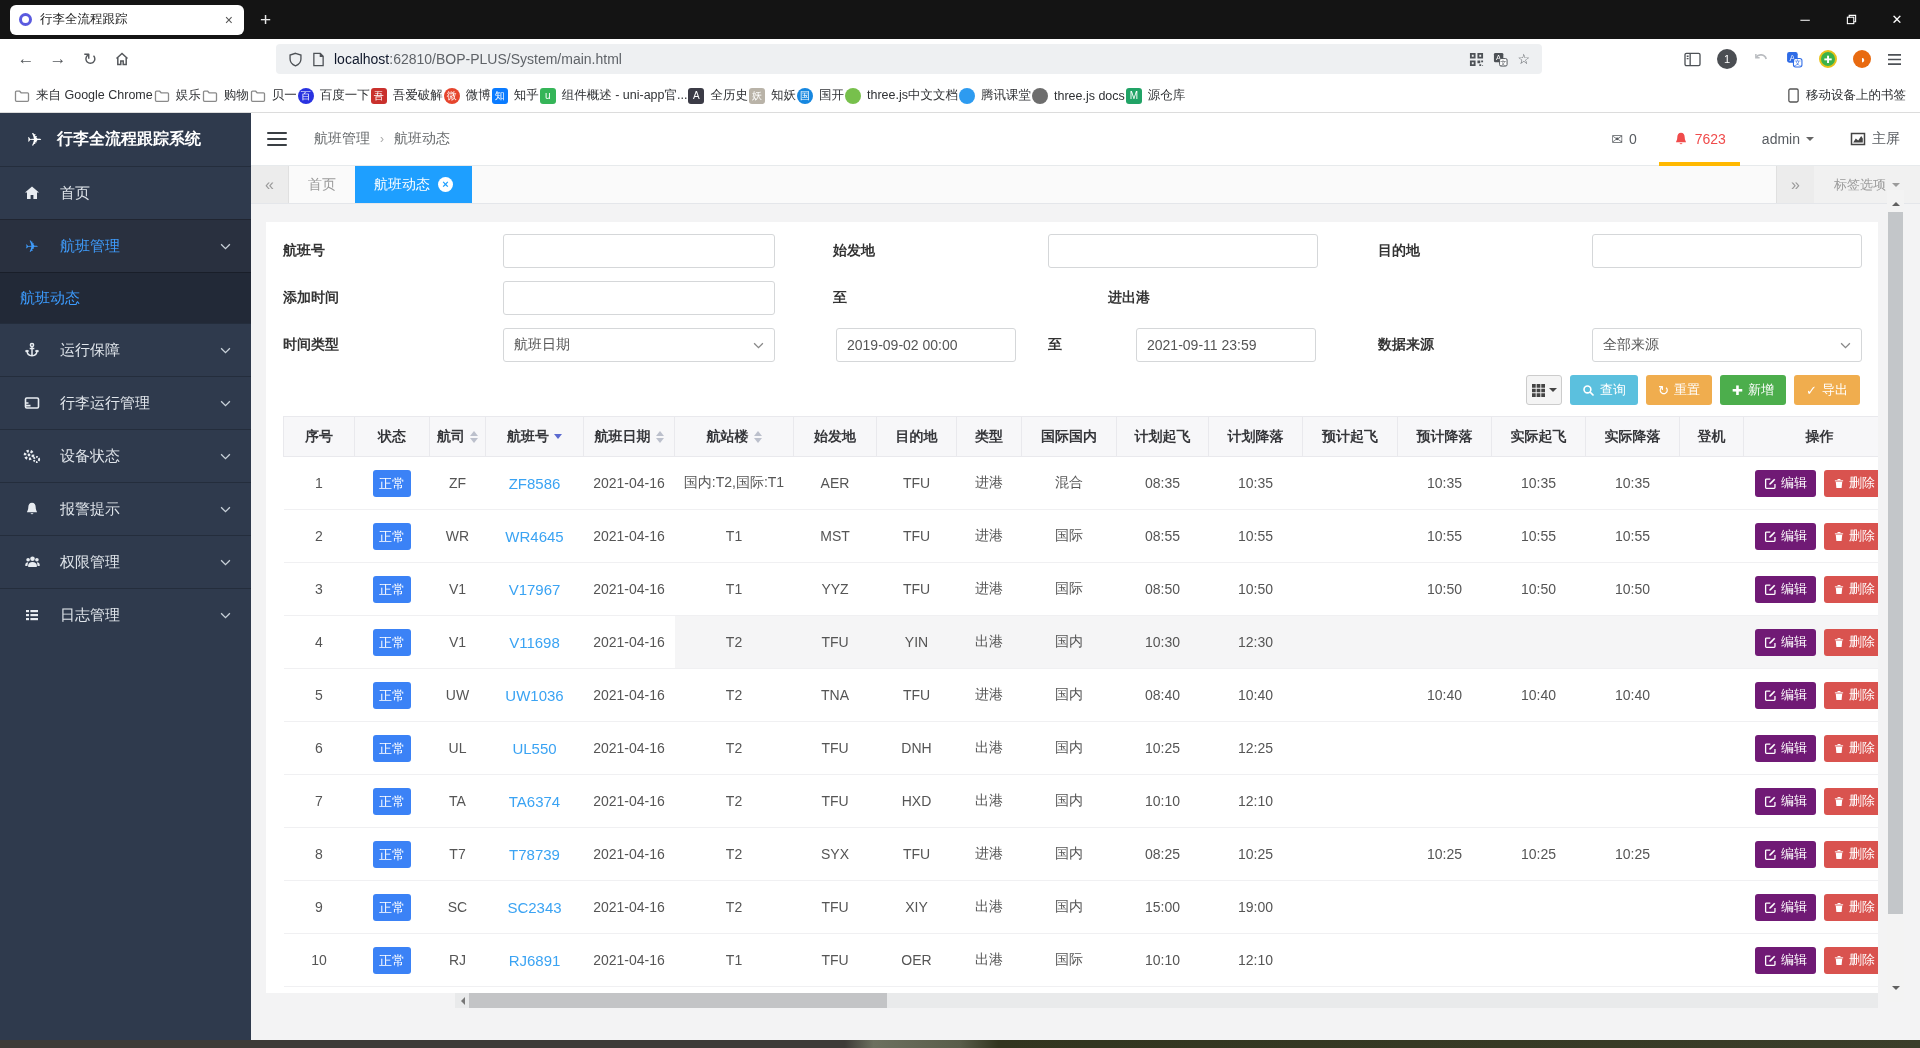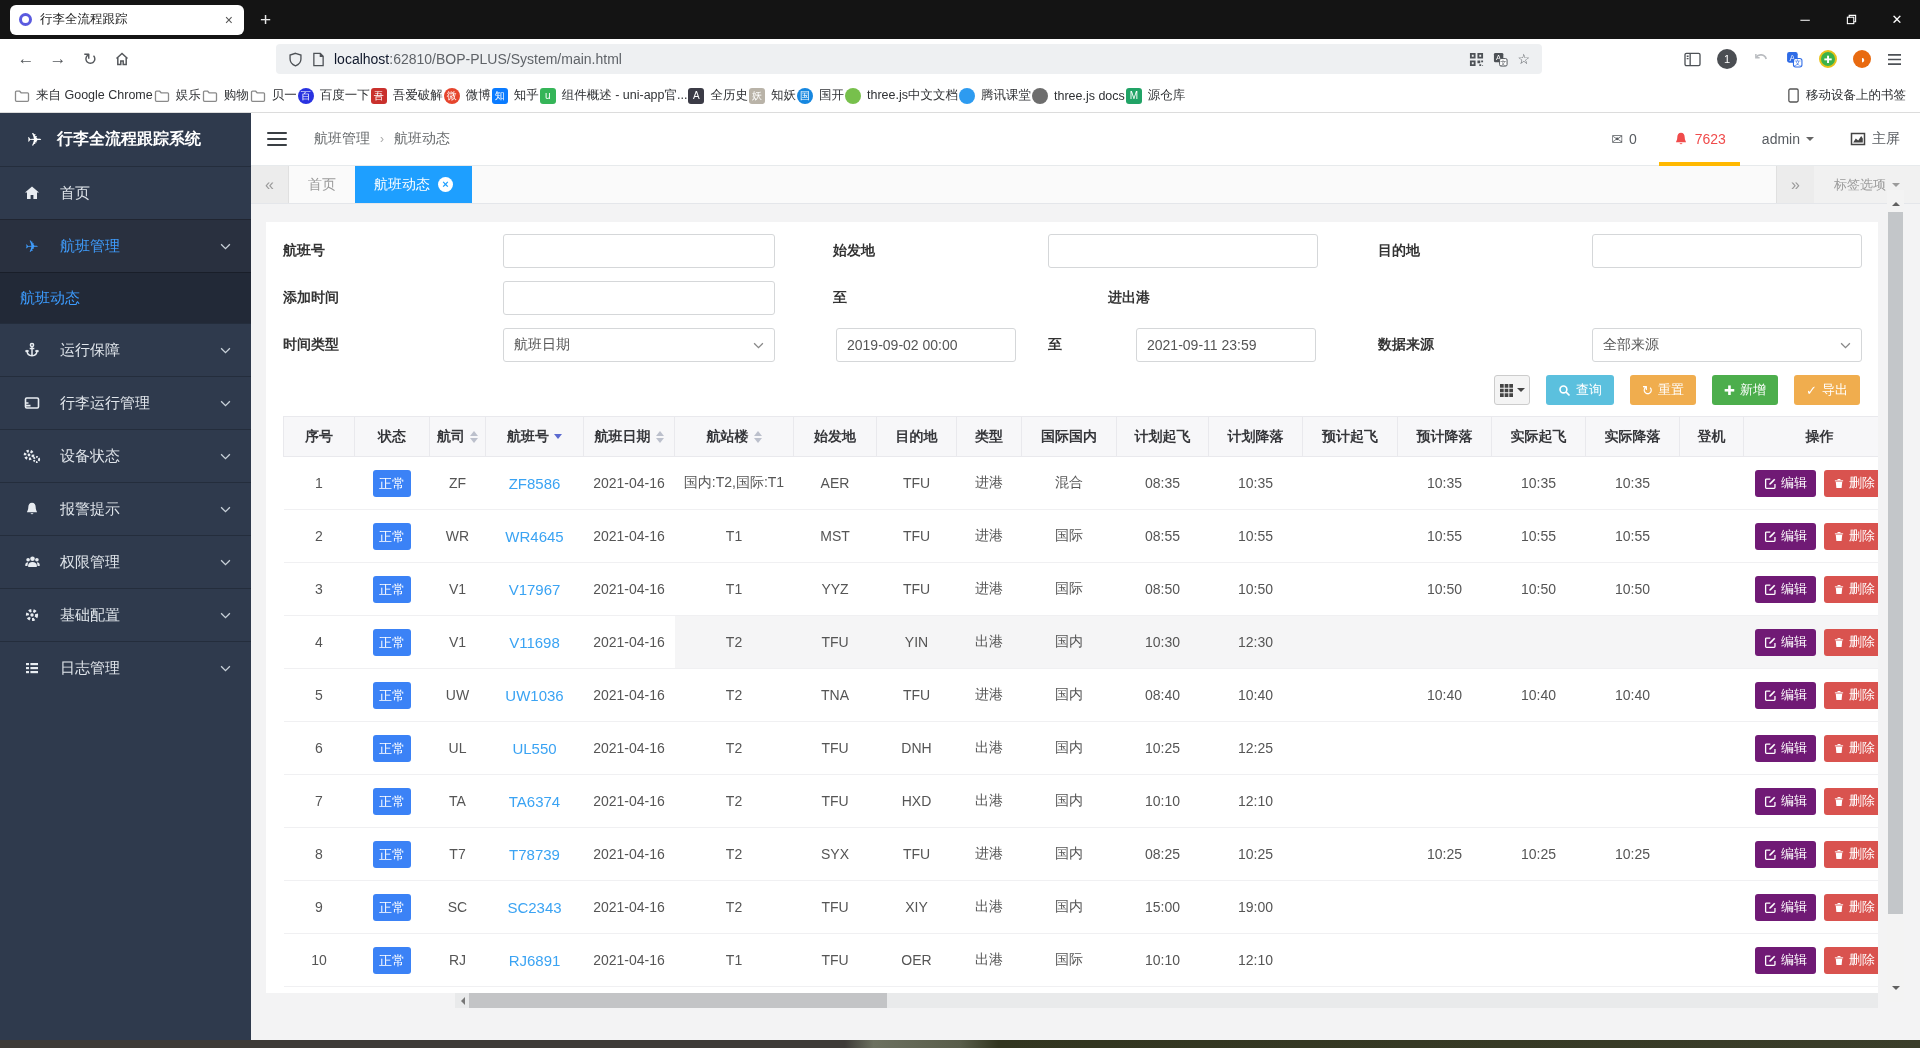--- a/index.html
+++ b/index.html
@@ -75,21 +75,21 @@
 .c1{width:220px}
 .c2{width:215px;margin-left:58px}
 .c3{width:214px;margin-left:60px}
 .finput{height:34px;border:1px solid #d5d7d9;border-radius:3px;font-size:14px;color:#555;padding:0 10px;background:#fff;font-family:inherit}
 .w272{width:272px}.w270{width:270px}.w180{width:180px}
 .fselect{display:flex;align-items:center;justify-content:space-between;padding:0 10px;border:1px solid #d5d7d9;border-radius:3px;height:34px;font-size:14px;color:#555;background:#fff;cursor:pointer}
 .ml61{margin-left:61px}
 .to2{width:88px;margin-left:32px}
 .schev{color:#888}
 
-.btnrow{display:flex;justify-content:flex-end;align-items:center;margin:3px 2px 11px 0;gap:16px}
+.btnrow{display:flex;justify-content:flex-end;align-items:center;margin:3px 2px 11px 0;gap:8px}
 .gridbtn{width:36px;height:30px;background:#f4f4f4;border:1px solid #ccc;border-radius:3px;display:flex;align-items:center;justify-content:center;gap:4px;color:#444;cursor:pointer}
 .btn{height:30px;border-radius:3px;color:#fff;font-size:13px;display:flex;align-items:center;justify-content:center;gap:5px;padding:0 12px;border:none;min-width:66px;cursor:pointer;font-family:inherit}
 .btn.info{background:#5bc0de}.btn.warn{background:#f0ad4e}.btn.green{background:#4cae4c}
 
 
 table{border-collapse:collapse;width:1579px;table-layout:fixed}
 thead th{background:#f7f7f9;border:1px solid #e9e9ed;height:40px;font-size:14px;color:#36373b;font-weight:bold;padding:0 2px}
 tbody td{height:53px;text-align:center;font-size:14px;color:#555;border-bottom:1px solid #f0f0f2;overflow:hidden;white-space:nowrap}
 tr.hl td:nth-child(n+6){background:#f5f5f6}
 .thw{display:inline-flex;align-items:center;justify-content:center}
@@ -389,34 +389,20 @@
             <span class="s-icon">
               <svg viewBox="0 0 16 16" width="17" height="16" fill="currentColor">
                 <circle cx="8" cy="4.8" r="2.3"></circle>
                 <circle cx="3.6" cy="5.8" r="1.8"></circle>
                 <circle cx="12.4" cy="5.8" r="1.8"></circle>
                 <path d="M8 8c-2.6 0-4.3 1.4-4.3 3.3V13h8.6v-1.7C12.3 9.4 10.6 8 8 8z"></path>
                 <path d="M3.6 8.3c-1.7 0-2.8 1-2.8 2.3V12h2.1zM12.4 8.3c1.7 0 2.8 1 2.8 2.3V12h-2.1z"></path>
               </svg>
             </span>
             <span class="lbl">权限管理</span>
-            <span class="chev">
-              <svg viewBox="0 0 12 8" width="11" height="7" fill="none" stroke="currentColor" stroke-width="1.5">
-                <path d="M1 1.5 6 6.5 11 1.5"></path>
-              </svg>
-            </span>
-          </div>
-          <div class="side-item">
-            <span class="s-icon">
-              <svg viewBox="0 0 16 16" width="16" height="16" fill="none">
-                <circle cx="8" cy="8" r="4.6" stroke="currentColor" stroke-width="3" stroke-dasharray="2.5 2"></circle>
-                <circle cx="8" cy="8" r="1.7" fill="currentColor"></circle>
-              </svg>
-            </span>
-            <span class="lbl">基础配置</span>
             <span class="chev">
               <svg viewBox="0 0 12 8" width="11" height="7" fill="none" stroke="currentColor" stroke-width="1.5">
                 <path d="M1 1.5 6 6.5 11 1.5"></path>
               </svg>
             </span>
           </div>
           <div class="side-item">
             <span class="s-icon">
               <svg viewBox="0 0 16 16" width="16" height="16" fill="currentColor">
                 <rect x="2" y="3" width="3" height="2.2"></rect>

